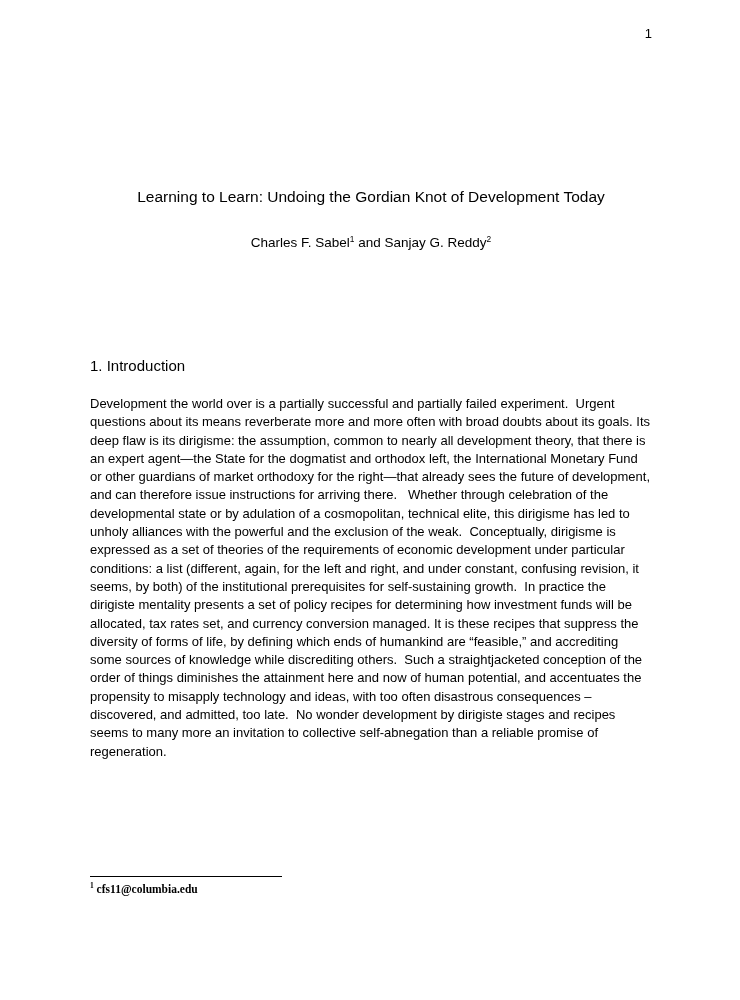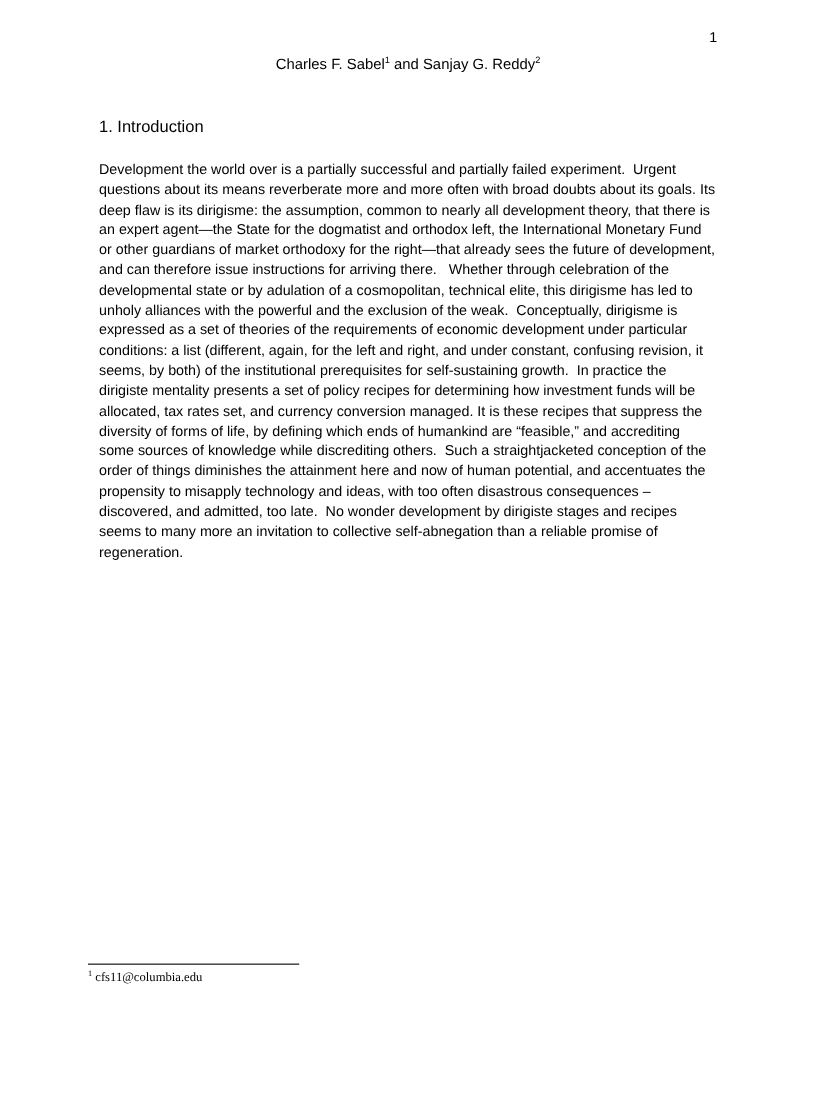--- a/index.html
+++ b/index.html
@@ -24,49 +24,50 @@
     line-height: 15px;
   }
   .title {
     margin: 146px 0 0 0;
     text-align: center;
     font-size: 15.5px;
     font-weight: 400;
     line-height: 20px;
   }
   .authors {
-    margin-top: 9px;
+    margin-top: 27px;
     text-align: center;
     font-size: 13.5px;
     line-height: 18px;
   }
   sup.note-marker {
     font-size: 0.62em;
     vertical-align: super;
     line-height: 0;
   }
   .section-heading {
-    margin: 38px 0 0 0;
+    margin: 104px 0 0 0;
     font-size: 15px;
     font-weight: 400;
     line-height: 19px;
   }
   .body-para {
     margin: 0;
     font-size: 13px;
     line-height: 18.3px;
     white-space: pre-wrap;
   }
   .para-1 { margin-top: 20px; }
   .para-2 { margin-top: 18.3px; }
   .footnote-area {
     position: absolute;
-    left: 80px;
+    left: 90px;
     top: 876px;
     width: 562px;
+    font-weight: bold;
   }
   .footnote-rule {
     width: 192px;
     border-top: 1px solid #000000;
     margin-bottom: 5px;
   }
   .footnote {
     font-family: "Liberation Serif", serif;
     font-size: 11.5px;
     line-height: 15px;
@@ -77,20 +78,21 @@
     line-height: 0;
   }
 </style>
 </head>
 <body>
 
 <div class="page">
 
   <div class="page-number">1</div>
 
+  <div class="title">Learning to Learn: Undoing the Gordian Knot of Development Today</div>
 
   <div class="authors"><span>Charles F. Sabel</span><sup class="note-marker">1</sup><span> and </span><span>Sanjay G. Reddy</span><sup class="note-marker">2</sup></div>
 
   <div class="section-heading">1. Introduction</div>
 
   <p class="body-para para-1">Development the world over is a partially successful and partially failed experiment.  Urgent questions about its means reverberate more and more often with broad doubts about its goals. Its deep flaw is its dirigisme: the assumption, common to nearly all development theory, that there is an expert agent—the State for the dogmatist and orthodox left, the International Monetary Fund or other guardians of market orthodoxy for the right—that already sees the future of development, and can therefore issue instructions for arriving there.   Whether through celebration of the developmental state or by adulation of a cosmopolitan, technical elite, this dirigisme has led to unholy alliances with the powerful and the exclusion of the weak.  Conceptually, dirigisme is expressed as a set of theories of the requirements of economic development under particular conditions: a list (different, again, for the left and right, and under constant, confusing revision, it seems, by both) of the institutional prerequisites for self-sustaining growth.  In practice the dirigiste mentality presents a set of policy recipes for determining how investment funds will be allocated, tax rates set, and currency conversion managed. It is these recipes that suppress the diversity of forms of life, by defining which ends of humankind are “feasible,” and accrediting some sources of knowledge while discrediting others.  Such a straightjacketed conception of the order of things diminishes the attainment here and now of human potential, and accentuates the propensity to misapply technology and ideas, with too often disastrous consequences – discovered, and admitted, too late.  No wonder development by dirigiste stages and recipes seems to many more an invitation to collective self-abnegation than a reliable promise of regeneration.</p>
 
 
   <div class="footnote-area">
     <div class="footnote-rule"></div>

